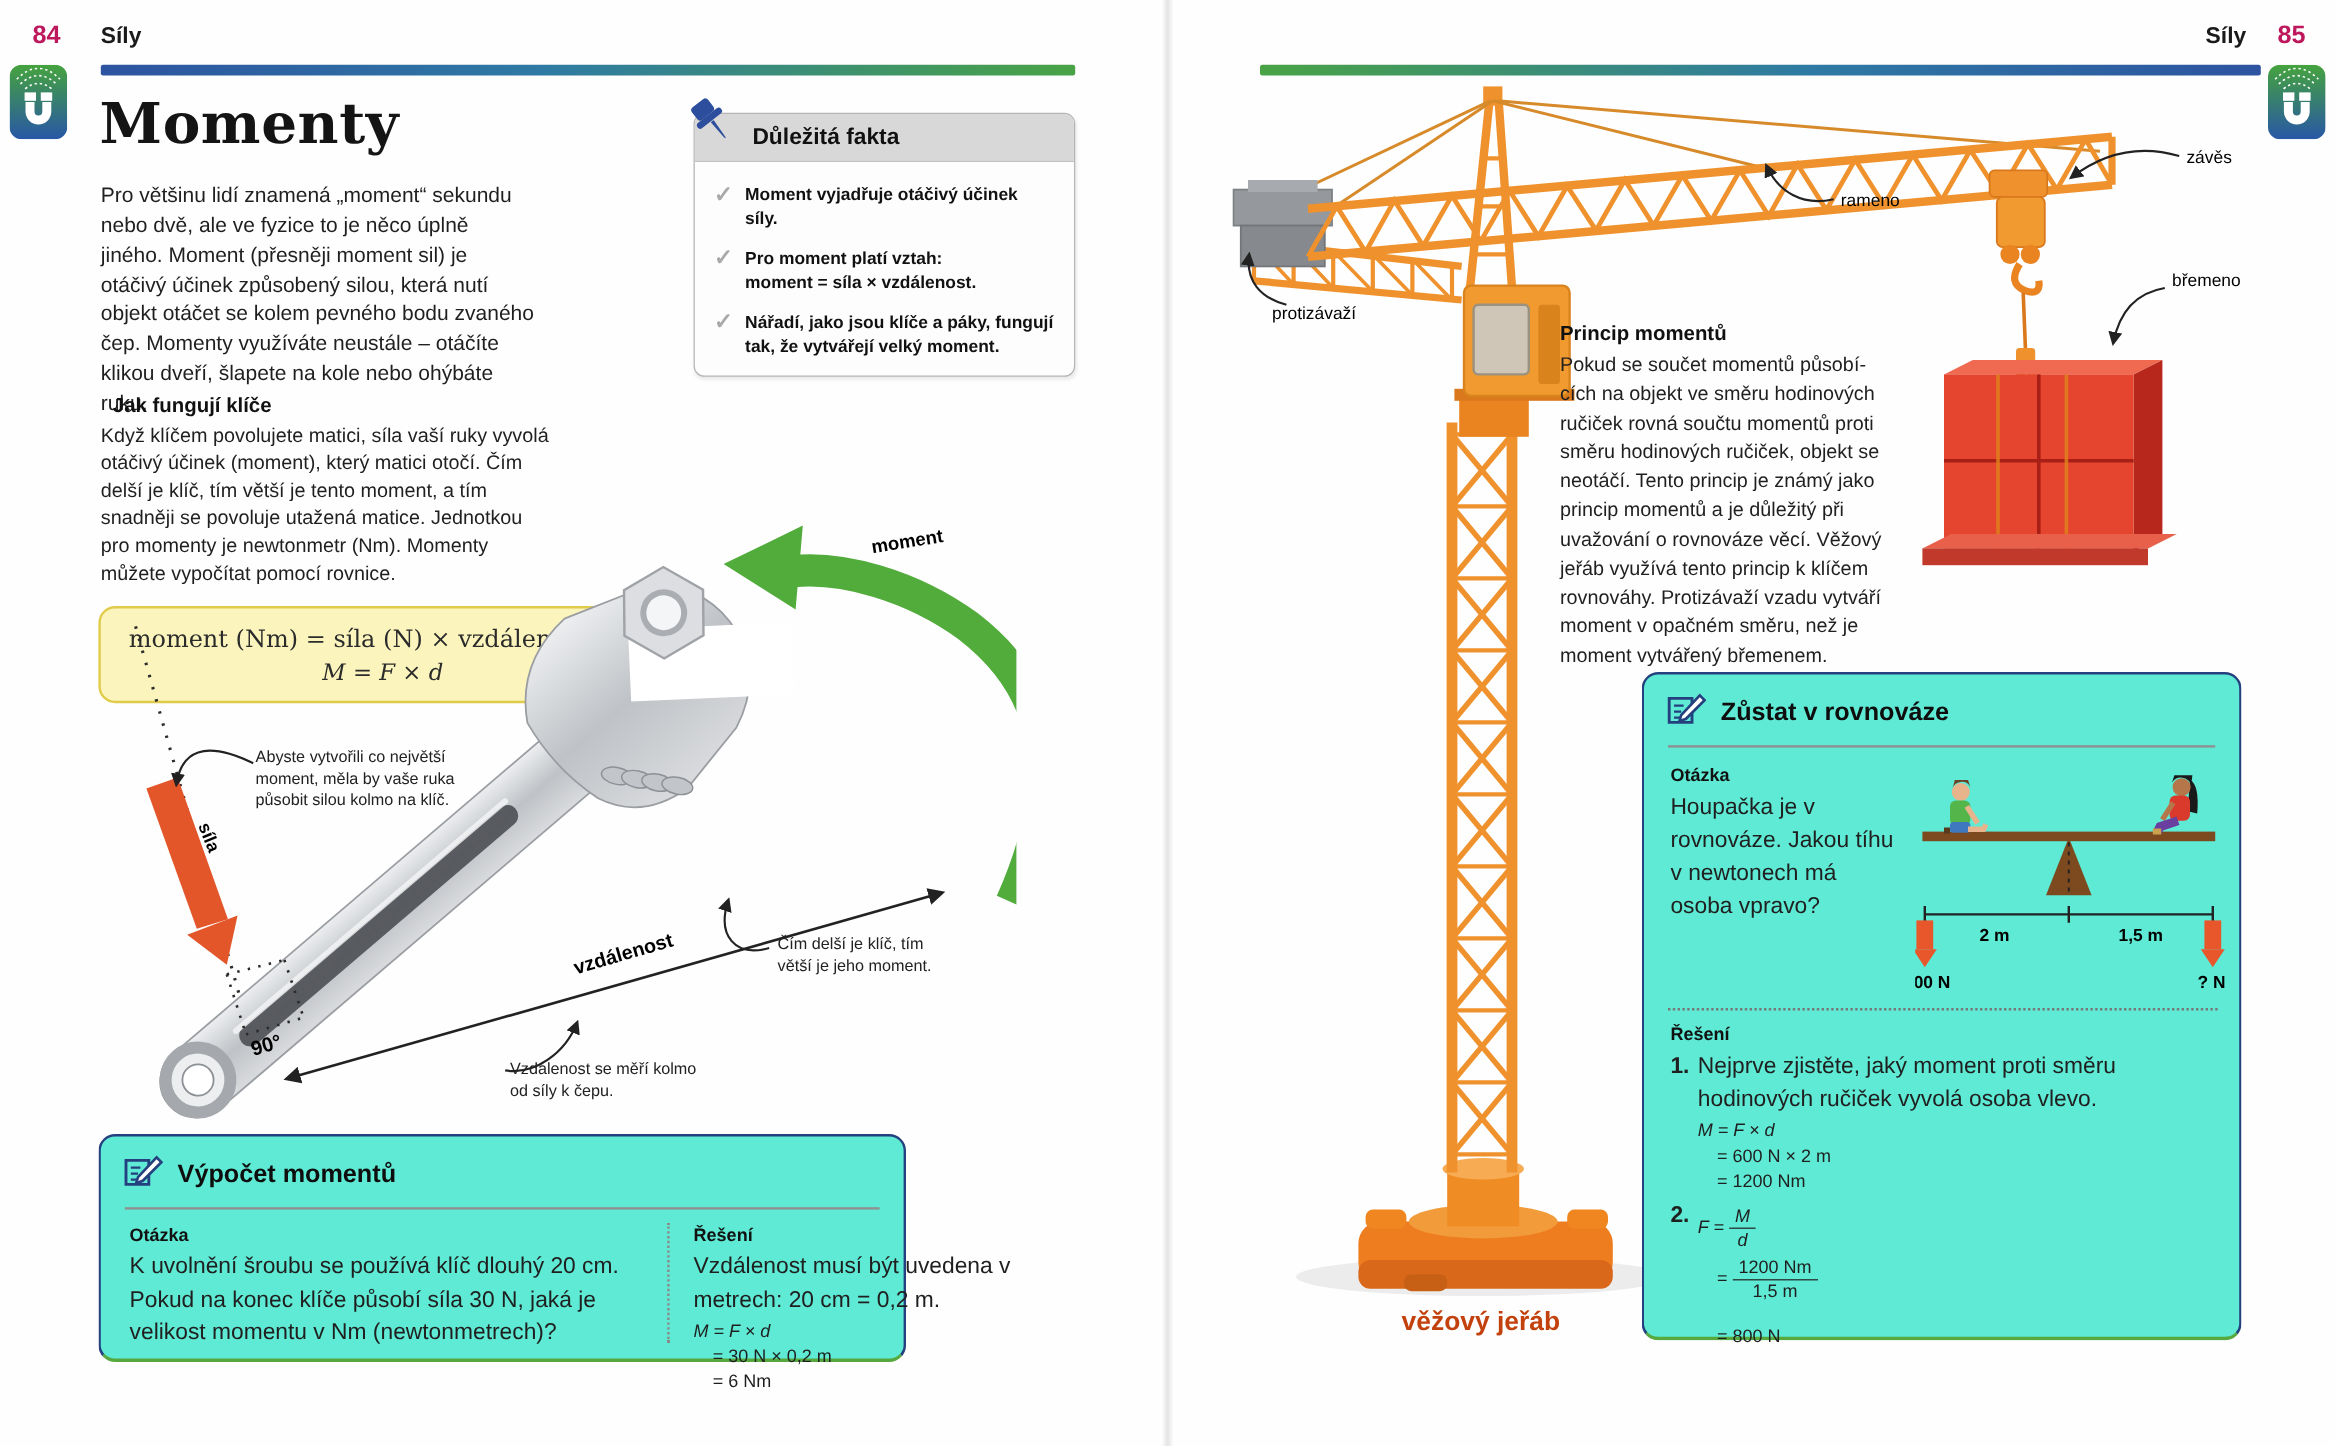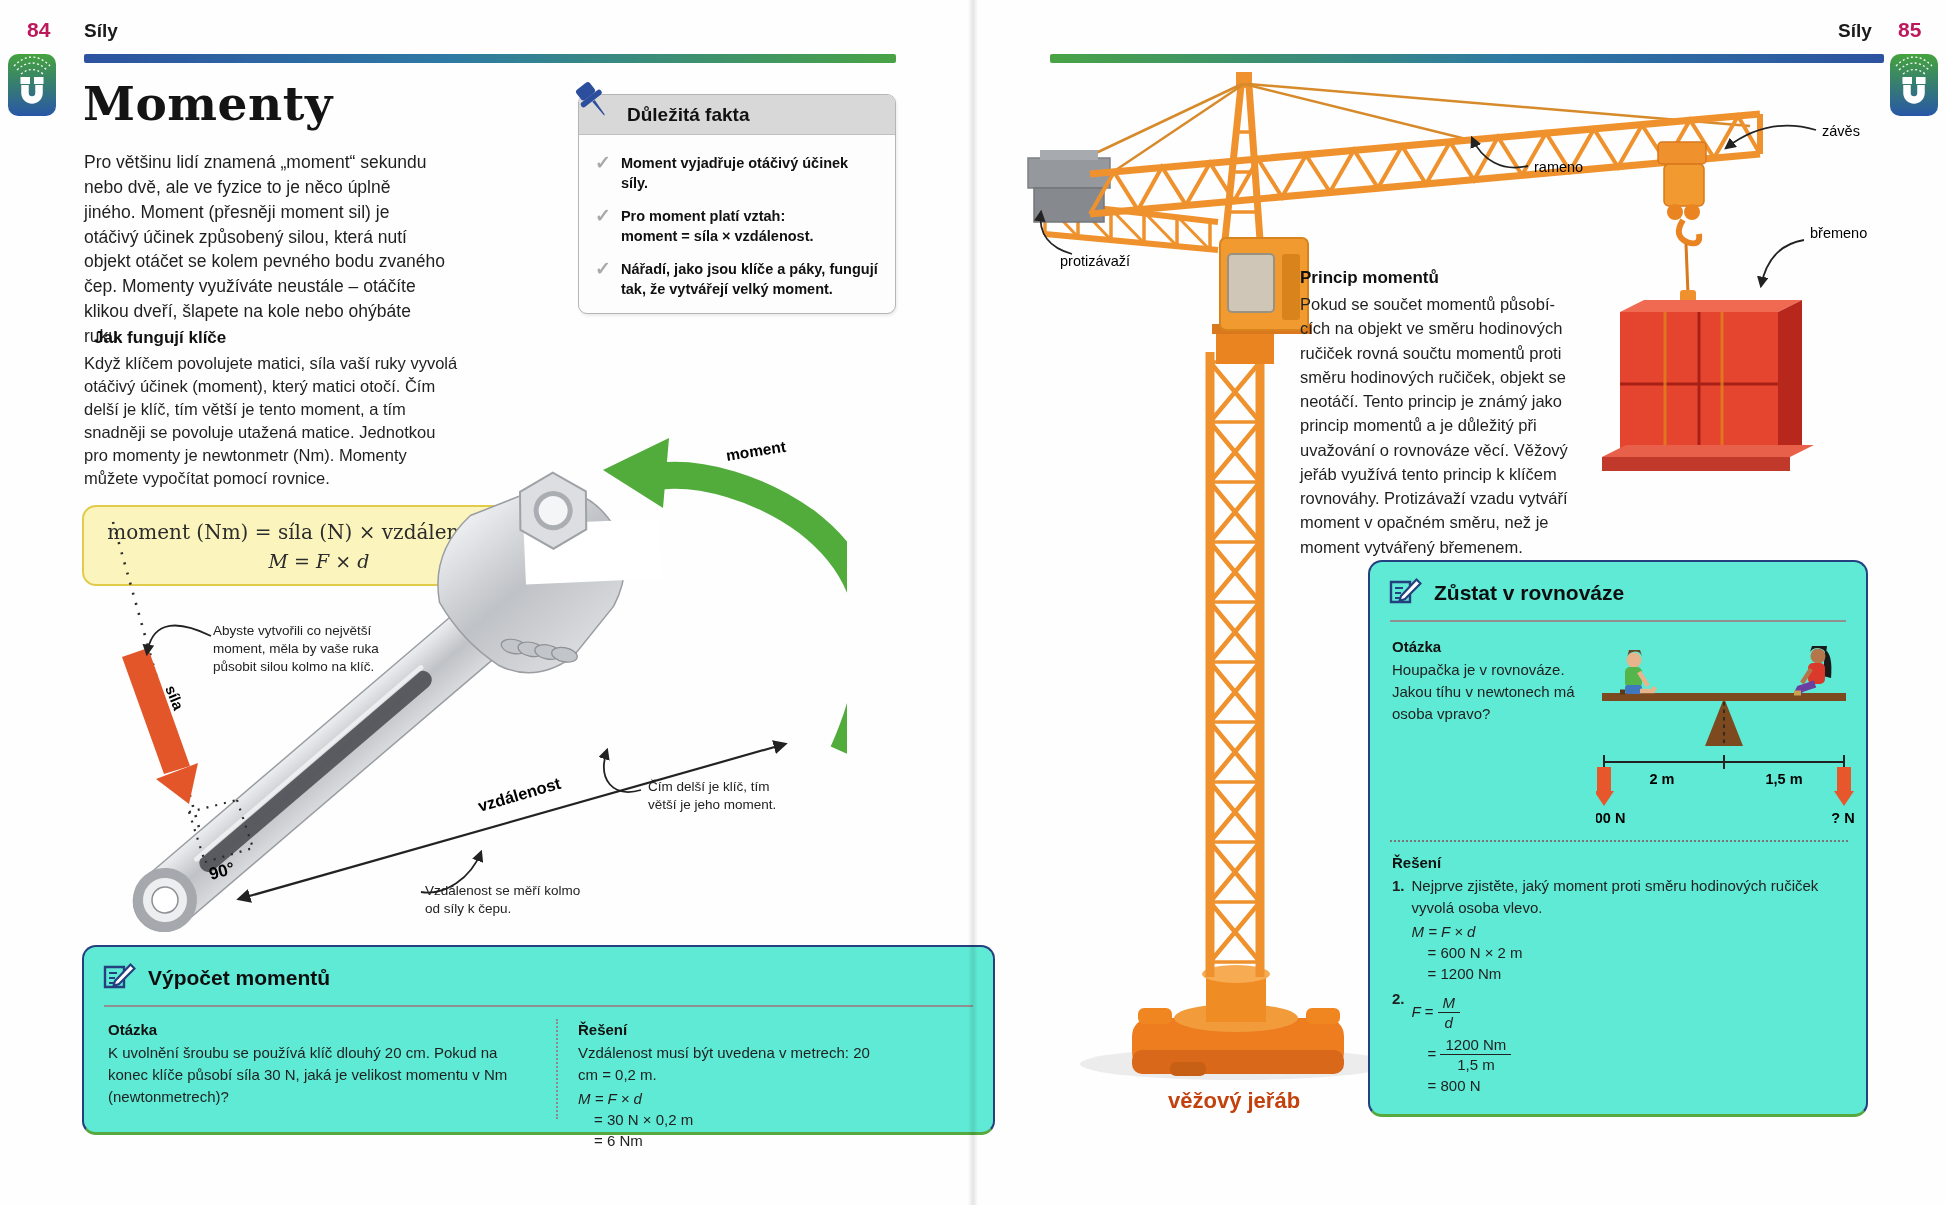--- a/index.html
+++ b/index.html
@@ -35,21 +35,21 @@
 
   
   .note { font-size:13.5px; line-height:1.35; color:#222; }
 
   
   .work-box { background:#5eead4; border:2px solid #24407e; border-bottom:3.5px solid #56a83f; border-radius:14px; }
   .work-title-row { display:flex; align-items:center; gap:12px; padding:14px 22px 8px 18px; }
   .work-title { font-size:21px; font-weight:bold; color:#0e0e0e; }
   .work-rule { height:2px; background:#909090; margin:2px 20px 10px 20px; }
   .qa-head { font-size:15px; font-weight:bold; color:#111; margin-bottom:4px; }
-  .qa-text { font-size:15px; line-height:1.45; color:#1f1f1f; }
+  .qa-text { font-size:19px; line-height:1.45; color:#1f1f1f; }
   .eq { font-size:15px; color:#1f1f1f; margin-top:4px; }
   .eq.sym { font-style:italic; }
   .eq .ind { margin-left:16px; }
   .dotted-v { border-left:2.5px dotted #8a8a8a; }
   .dotted-h { border-top:2.5px dotted #777; }
 
   .frac { display:inline-flex; flex-direction:column; align-items:center; vertical-align:middle; line-height:1.15; }
   .frac .num { border-bottom:1.5px solid #222; padding:0 5px 1px 5px; }
   .frac .den { padding-top:1px; }
 
@@ -196,21 +196,21 @@
         <path d="M 556 360 C 528 368 512 350 522 320" marker-end="url(#ah)"></path>
         <path d="M 336 462 C 360 466 386 448 396 422" marker-end="url(#ah)"></path>
       </g>
     </svg>
 
     <div class="abs note" style="left:128px;top:192px;width:180px;">Abyste vytvořili co největší moment, měla by vaše ruka působit silou kolmo na klíč.</div>
     <div class="abs note" style="left:563px;top:348px;width:150px;">Čím delší je klíč, tím větší je jeho moment.</div>
     <div class="abs note" style="left:340px;top:452px;width:160px;">Vzdálenost se měří kolmo od síly k čepu.</div>
   </div>
 
-  <div class="abs work-box" style="left:82px;top:945px;width:913px;height:190px;">
+  <div class="abs work-box" style="left:82px;top:945px;width:673px;height:190px;">
     <div class="work-title-row">
       <span>
         <svg width="34" height="30" viewBox="0 0 34 30">
           <path d="M3 6 h19 v20 h-19 z" fill="none" stroke="#24407e" stroke-width="2.4"></path>
           <path d="M7 12 h8 M7 17 h6 M7 22 h8" stroke="#24407e" stroke-width="2"></path>
           <path d="M13 20 L28.5 3.5 l4 4 L17 23 l-5.5 2 z" fill="#fff" stroke="#24407e" stroke-width="2.2"></path>
         </svg>
       </span>
       <span class="work-title">Výpočet momentů</span>
     </div>
@@ -459,21 +459,21 @@
                 <span class="den">d</span>
               </span>
           </div>
           <div class="eq" style="margin-top:5px;">
             <span class="ind">=</span>
             <span class="frac">
                 <span class="num">1200 Nm</span>
                 <span class="den">1,5 m</span>
               </span>
           </div>
-          <div class="eq" style="margin-top:3px;"><span class="ind">= 800 N</span></div>
+          <div class="eq" style="margin-top:20px;"><span class="ind">= 800 N</span></div>
         </div>
       </div>
     </div>
   </div>
 
   <div class="abs caption" style="left:1168px;top:1088px;">věžový jeřáb</div>
 
 </div>
 
 </body></html>

